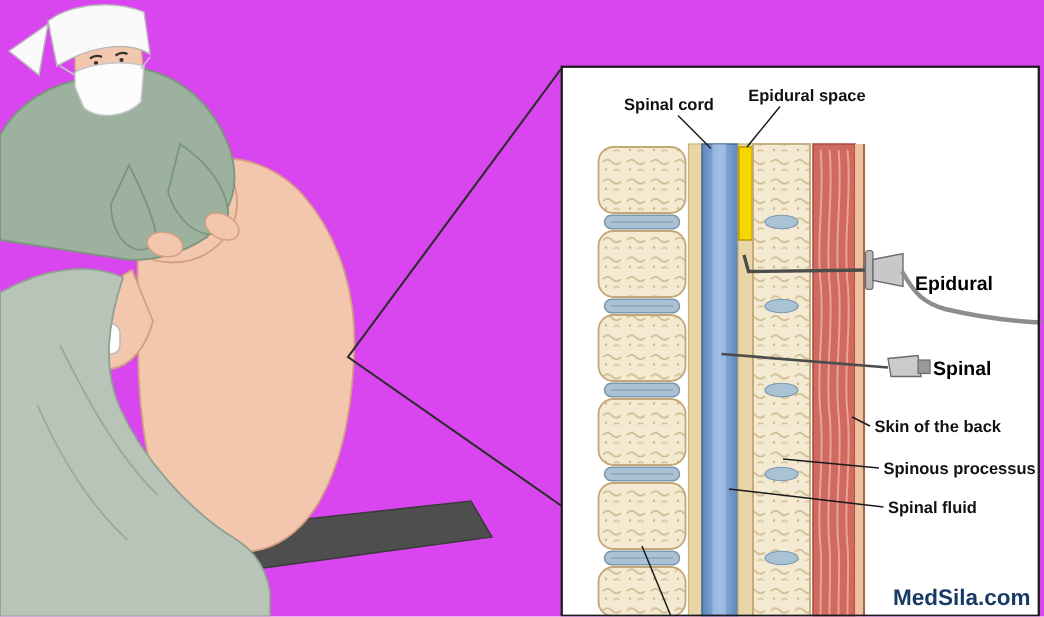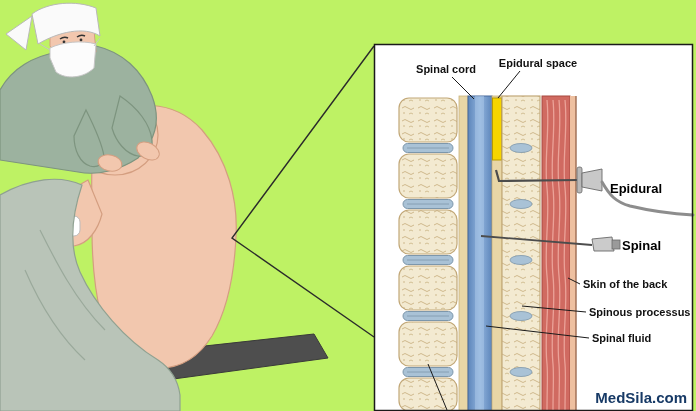--- a/index.html
+++ b/index.html
@@ -1,16 +1,16 @@
 <!DOCTYPE html>
 <html><head>
 <meta charset="utf-8">
 <style>
   html,body{margin:0;padding:0;background:#fff;}
-  #stage{position:relative;width:696px;height:411px;background:#bef264;overflow:hidden;
+  #stage{position:relative;width:696px;height:411px;background:#d946ef;overflow:hidden;
          font-family:"Liberation Sans", sans-serif;}
   svg{position:absolute;left:0;top:0;}
   .lbl{font-family:"Liberation Sans", sans-serif;font-size:11px;font-weight:600;fill:#111;}
   .lblBig{font-family:"Liberation Sans", sans-serif;font-size:13px;font-weight:700;fill:#000;}
   .wm{font-family:"Liberation Sans", sans-serif;font-size:15px;font-weight:700;}
 </style>
 </head>
 <body>
 
 <div id="stage">

